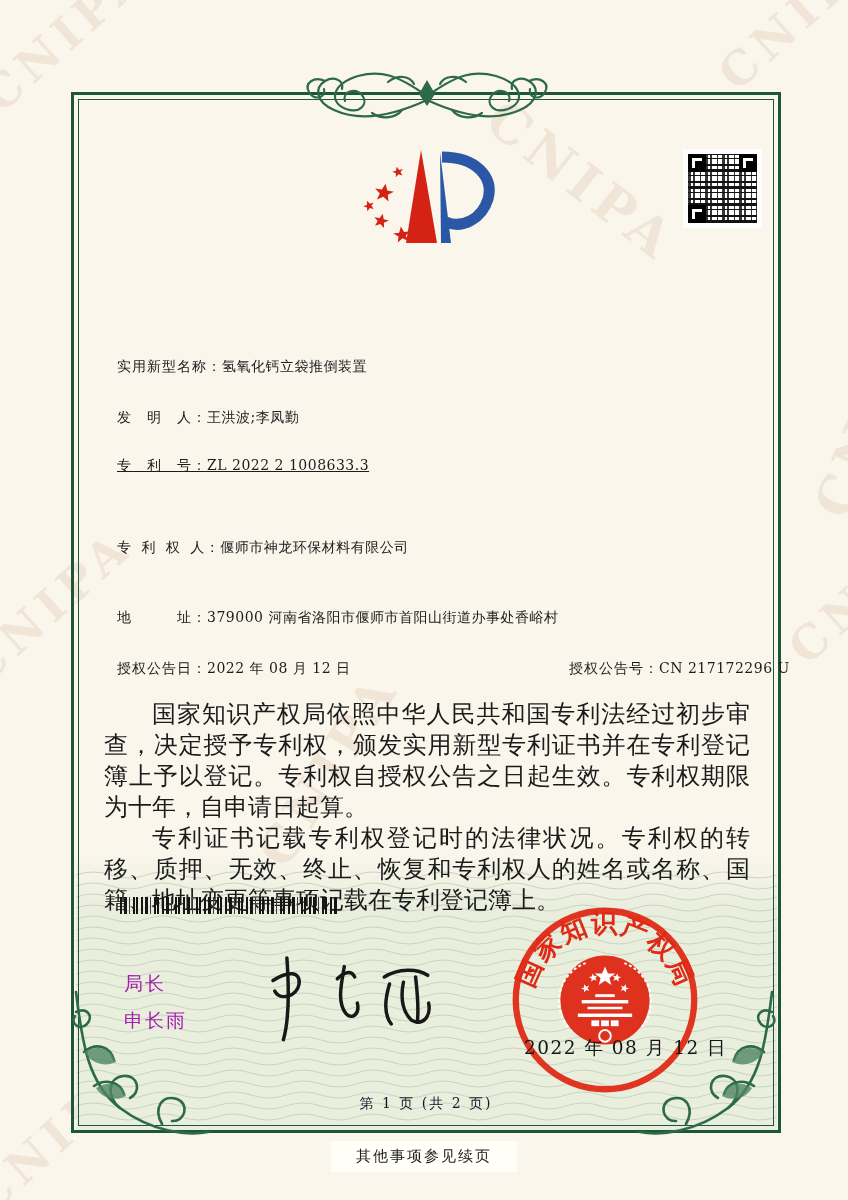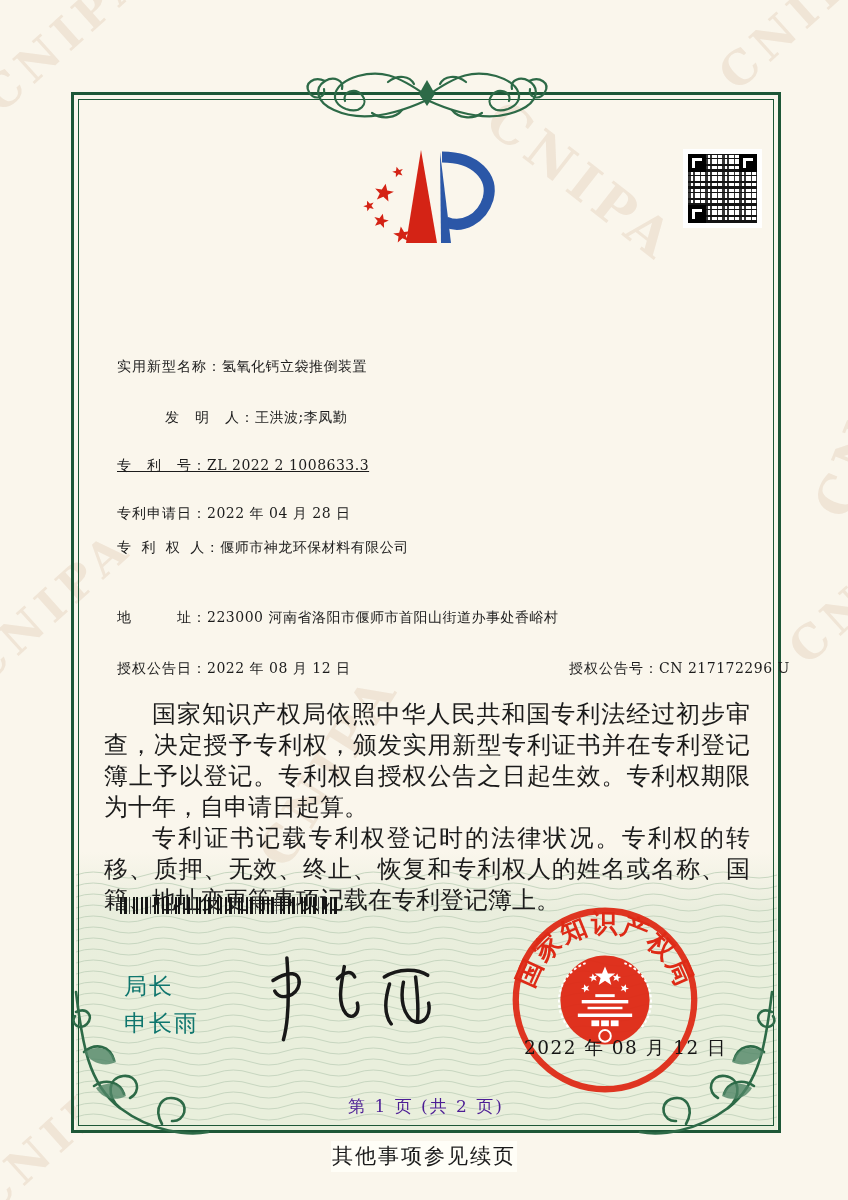--- a/index.html
+++ b/index.html
@@ -53,33 +53,33 @@
   .body-text { position:absolute; left:104px; top:699px; width:646px; font-size:24px;
                line-height:31px; color:#1b1b1b; text-align:justify; }
   .body-text p { text-indent:2em; }
 
   .barcode { position:absolute; left:120px; top:897px; width:218px; height:17px;
              background:repeating-linear-gradient(90deg,
                #151515 0 2px, transparent 2px 4px, #151515 4px 7px, transparent 7px 9px,
                #3c3c3c 9px 10px, transparent 10px 13px, #151515 13px 15px, transparent 15px 16px,
                #151515 16px 18px, transparent 18px 21px); }
 
-  .director { position:absolute; left:124px; font-size:23px; color:#0f766e; letter-spacing:2px;
+  .director { position:absolute; left:124px; font-size:19px; color:#a21caf; letter-spacing:2px;
               font-family:Liberation Mono, monospace; }
   .signature { position:absolute; left:252px; top:944px; }
 
   .seal { position:absolute; left:508px; top:903px; width:194px; height:194px; }
   .seal-date { position:absolute; left:524px; top:1035px; width:180px; font-size:18.5px;
                color:#151515; letter-spacing:1.5px; white-space:nowrap; }
 
   .page-num { position:absolute; left:76px; top:1095px; width:700px; text-align:center;
-              font-size:17px; letter-spacing:2px; color:#4c1d95; }
+              font-size:14px; letter-spacing:2px; color:#0f172a; }
 
   .note-box { position:absolute; left:331px; top:1141px; width:186px; height:31px;
-              background:#fffef7; text-align:center; line-height:31px; font-size:21px;
+              background:#fffef7; text-align:center; line-height:31px; font-size:15px;
               letter-spacing:2px; color:#1b1b1b; z-index:5; }
 </style>
 </head>
 <body>
 
 <div class="page">
 
   <span class="wm" style="left:-36px; top:8px; transform:rotate(-42deg);">CNIPA</span>
   <span class="wm" style="left:700px; top:-14px; transform:rotate(-42deg);">CNIPA</span>
   <span class="wm" style="left:470px; top:150px; transform:rotate(38deg); font-size:52px;">CNIPA</span>
@@ -192,34 +192,31 @@
       <div class="mod"></div>
         <i class="tl"></i>
         <i class="tr"></i>
         <i class="bl"></i>
     </div>
 
 
     <div class="row" style="top:358px;">
       <span class="lab">实用新型名称：</span><span class="val">氢氧化钙立袋推倒装置</span>
     </div>
-    <div class="row" style="top:409px;margin-left:48px;">
+    <div class="row" style="top:409px;">
       <span class="lab">发　明　人：</span><span class="val">王洪波;李凤勤</span>
     </div>
     <div class="row" style="top:457px;text-decoration:underline;">
       <span class="lab">专　利　号：</span><span class="val">ZL 2022 2 1008633.3</span>
     </div>
-    <div class="row" style="top:505px;">
-      <span class="lab">专利申请日：</span><span class="val">2022 年 04 月 28 日</span>
-    </div>
     <div class="row" style="top:539px;font-family:Liberation Mono, monospace;">
       <span class="lab">专 利 权 人：</span><span class="val">偃师市神龙环保材料有限公司</span>
     </div>
     <div class="row" style="top:609px;">
-      <span class="lab">地　　　址：</span><span class="val">223000 河南省洛阳市偃师市首阳山街道办事处香峪村</span>
+      <span class="lab">地　　　址：</span><span class="val">379000 河南省洛阳市偃师市首阳山街道办事处香峪村</span>
     </div>
     <div class="row" style="top:660px; width:660px;">
       <span class="lab">授权公告日：</span><span class="val">2022 年 08 月 12 日</span>
       <span class="grant2">
         <span class="lab">授权公告号：</span><span class="val">CN 217172296 U</span>
       </span>
     </div>
 
     <div class="body-text">
       <p>国家知识产权局依照中华人民共和国专利法经过初步审查，决定授予专利权，颁发实用新型专利证书并在专利登记簿上予以登记。专利权自授权公告之日起生效。专利权期限为十年，自申请日起算。</p>

